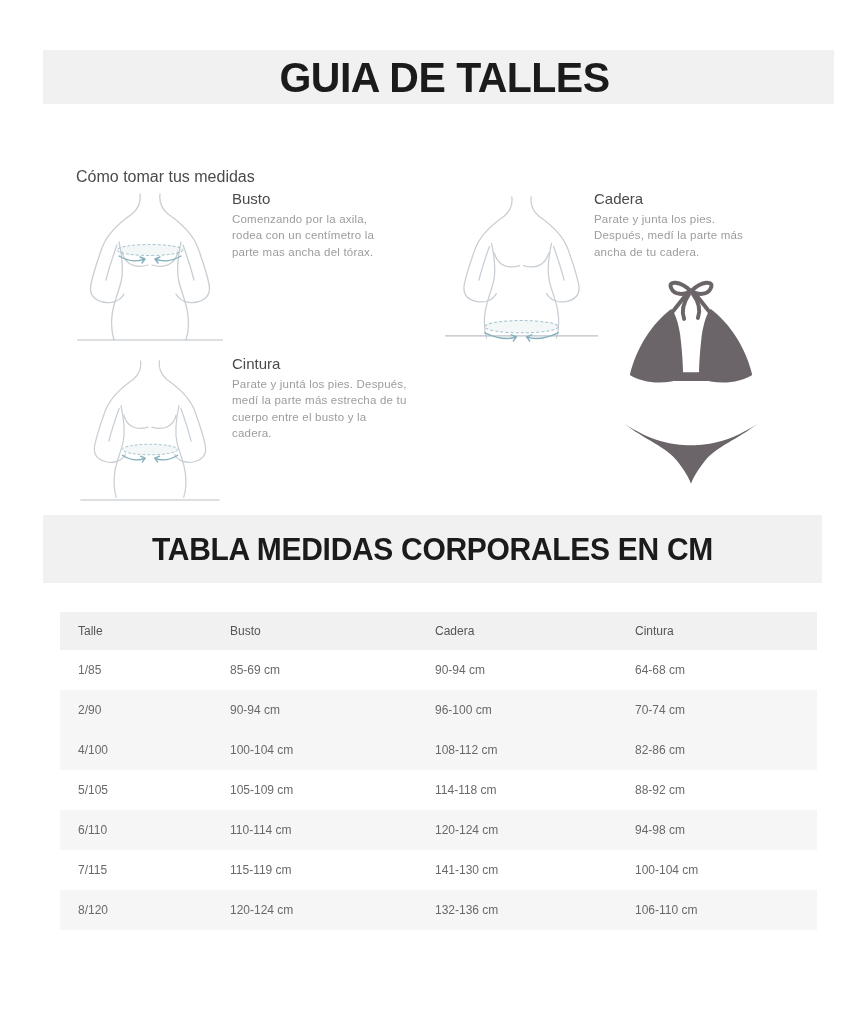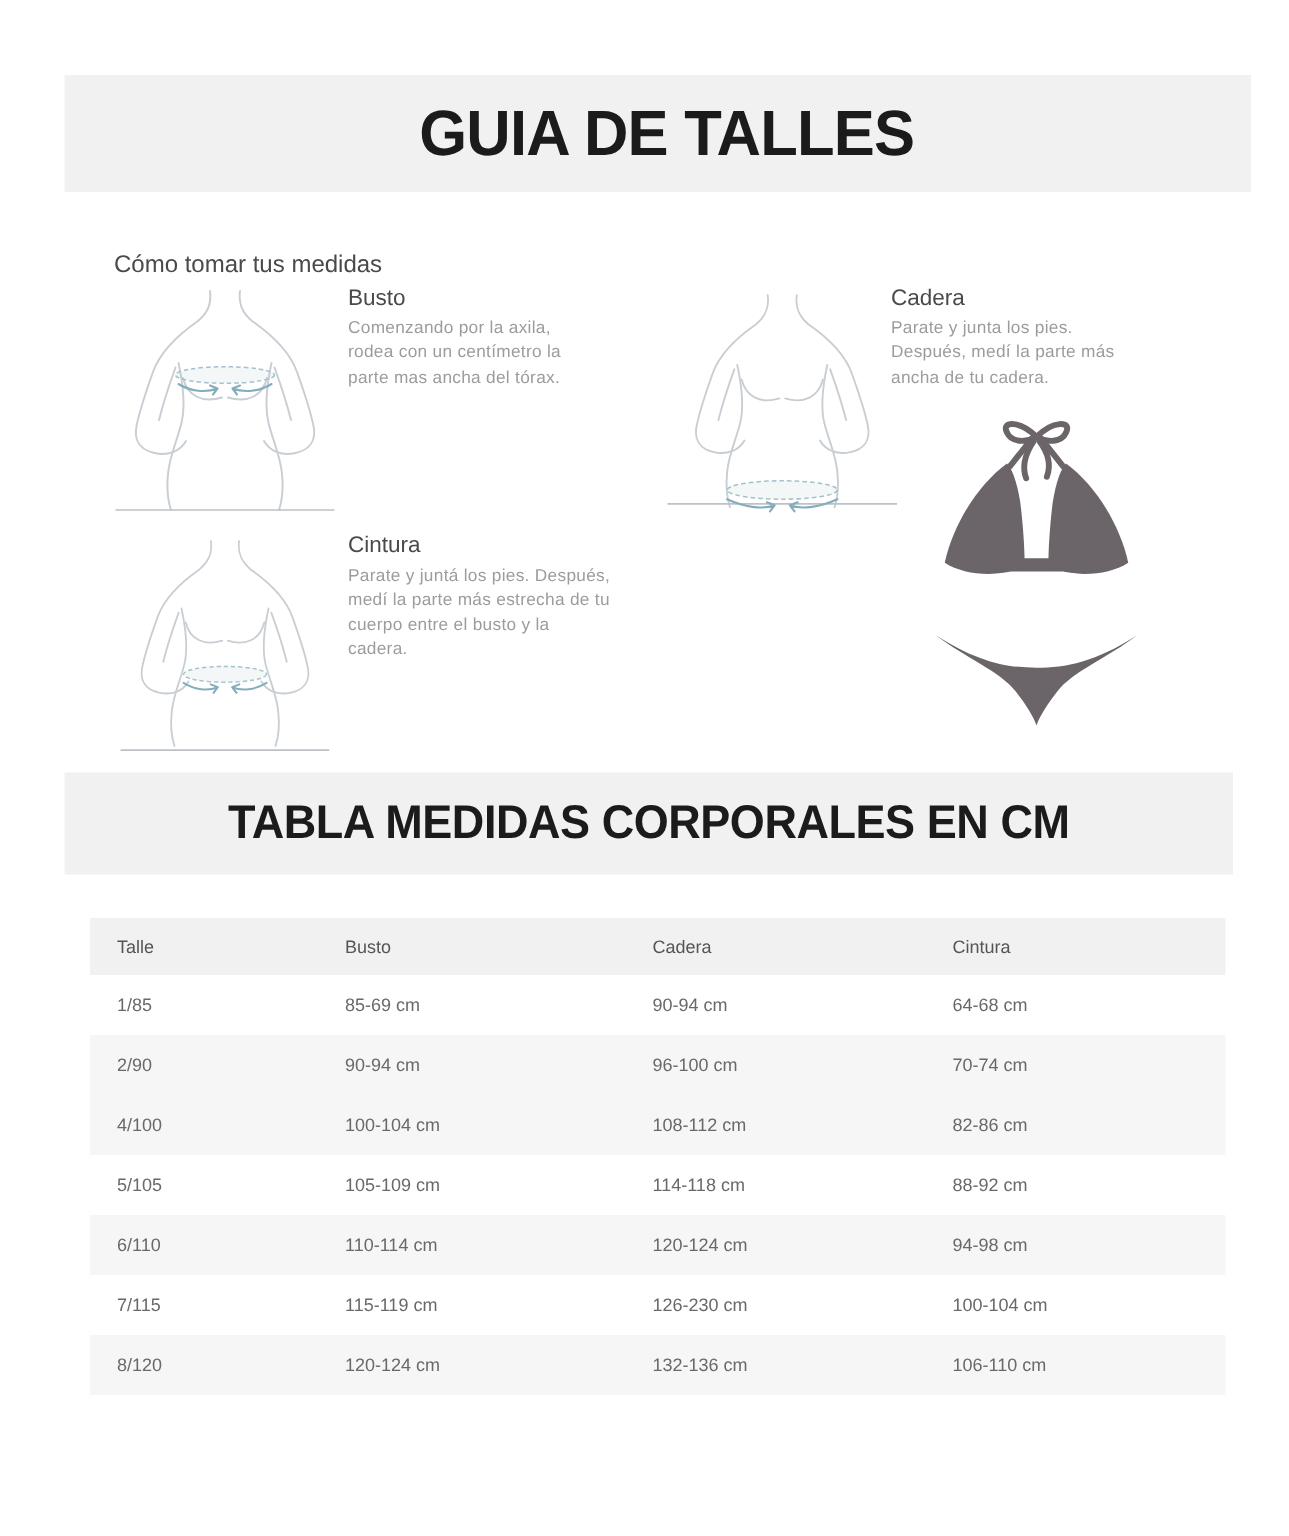--- a/index.html
+++ b/index.html
@@ -1,19 +1,19 @@
 <!DOCTYPE html>
 <html><head>
 <meta charset="utf-8">
 <style>
   html,body{margin:0;padding:0;background:#fff;font-family:"Liberation Sans",sans-serif;}
   .canvas{position:relative;width:859px;height:1024px;background:#ffffff;overflow:hidden;}
 
   .banner{position:absolute;left:43px;width:779px;background:#f1f1f2;display:flex;align-items:center;justify-content:center;}
-  .banner-main{top:50px;height:78px;padding-left:12px;}
+  .banner-main{top:50px;height:54px;padding-left:12px;}
   .banner-main .banner-text{font-size:41px;font-weight:700;color:#1b1b1b;letter-spacing:-0.5px;transform:scaleY(1.04);}
   .banner-table{top:515px;height:68px;}
   .banner-table .banner-text{font-size:30px;font-weight:700;color:#1b1b1b;letter-spacing:-0.3px;transform:scaleY(1.05);}
 
   .section-heading{position:absolute;left:76px;top:168px;font-size:16px;color:#4a4a4a;}
 
   .fig{position:absolute;}
   .measure-text{position:absolute;width:172px;}
   .measure-title{font-size:15px;color:#4a4a4a;margin:0 0 4px 0;font-weight:400;}
   .measure-desc{font-size:11.5px;color:#9c9c9c;line-height:1.42;margin:0;letter-spacing:0.2px;}
@@ -144,21 +144,21 @@
     </div>
     <div class="trow alt">
       <div class="cell c0">6/110</div>
       <div class="cell c1">110-114 cm</div>
       <div class="cell c2">120-124 cm</div>
       <div class="cell c3">94-98 cm</div>
     </div>
     <div class="trow">
       <div class="cell c0">7/115</div>
       <div class="cell c1">115-119 cm</div>
-      <div class="cell c2">126-230 cm</div>
+      <div class="cell c2">141-130 cm</div>
       <div class="cell c3">100-104 cm</div>
     </div>
     <div class="trow alt">
       <div class="cell c0">8/120</div>
       <div class="cell c1">120-124 cm</div>
       <div class="cell c2">132-136 cm</div>
       <div class="cell c3">106-110 cm</div>
     </div>
   </div>
 

